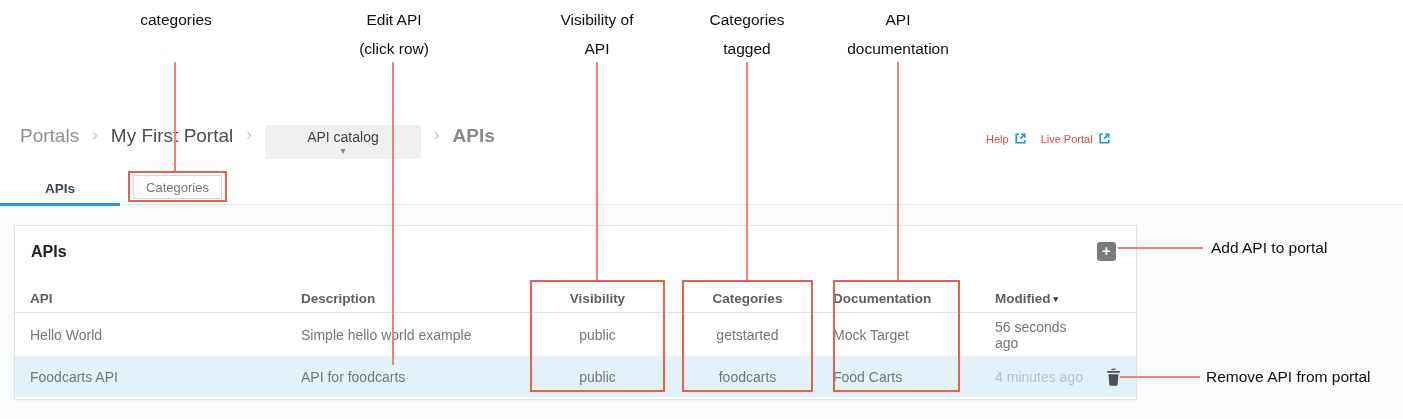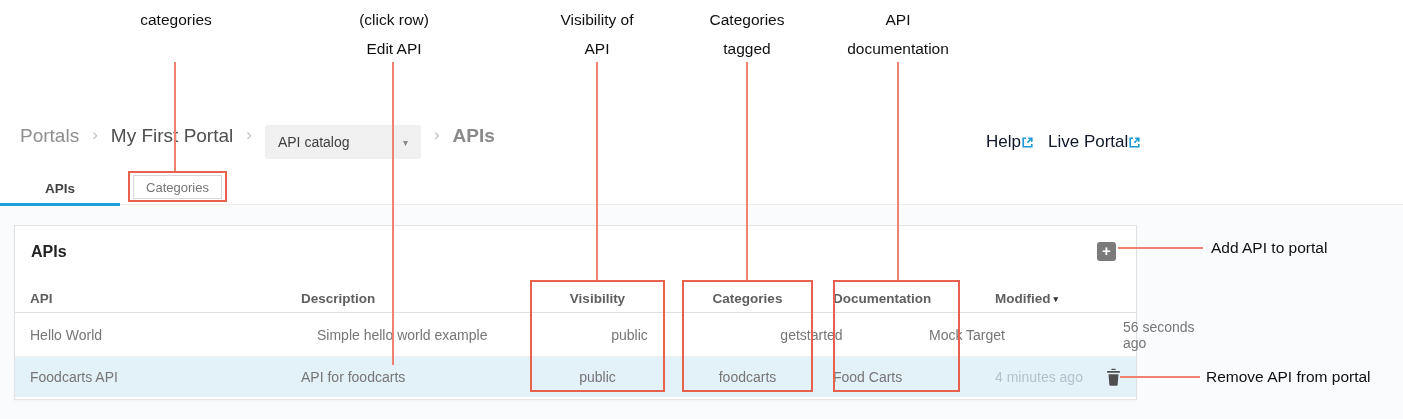--- a/index.html
+++ b/index.html
@@ -13,28 +13,28 @@
 
   
   .breadcrumb { position:absolute; left:20px; top:125px; height:36px; display:flex; gap:12px; z-index:2; }
   .crumb-root   { font-size:19px; color:#8f8f8f; }
   .crumb-portal { font-size:19px; color:#4f4f4f; }
   .crumb-current{ font-size:19px; color:#8a8a8a; font-weight:600; }
   .crumb-sep { font-size:17px; color:#c2c2c2; padding:0 1px; }
   .dropdown {
     height:34px; width:156px; background:#f0f0f1; border-radius:3px;
     display:flex; align-items:center; justify-content:space-between;
-    padding:4px 13px; cursor:pointer;
+    padding:4px 13px; cursor:pointer;flex-direction:column;
   }
   .dropdown-label { font-size:14px; color:#3f3f3f; }
   .dropdown-caret { font-size:10px; color:#8a8a8a; }
 
   
   .top-links { position:absolute; left:986px; top:132px; display:flex; align-items:center; gap:14px; z-index:2; }
-  .link { display:flex; align-items:center; color:#0f172a; font-size:17px; cursor:pointer; }
+  .link { display:flex; align-items:center; gap:5px; color:#ef4444; font-size:11px; cursor:pointer; }
   .ext-icon { width:13px; height:13px; display:inline-block; }
 
   
   .tabbar { position:absolute; left:0; top:172px; width:1403px; height:33px; background:#fff; border-bottom:1px solid #ebebeb; z-index:1; }
   .tab-apis { position:absolute; left:0; top:0; width:120px; height:33px; display:flex; align-items:center; justify-content:center;
               font-size:13.5px; font-weight:600; color:#424242; cursor:pointer; }
   .tab-underline { position:absolute; left:0; bottom:-1px; width:120px; height:3px; background:#1b9fdd; }
   .tab-categories { position:absolute; left:133px; top:3px; width:89px; height:24px; background:#fff;
               border:1px solid #d8d8d8; display:flex; align-items:center; justify-content:center;
               font-size:13px; color:#757575; cursor:pointer; }
@@ -43,21 +43,21 @@
   .card { position:absolute; left:14px; top:225px; width:1123px; height:175px; background:#fff;
           border:1px solid #e2e2e2; box-shadow:0 1px 2px rgba(0,0,0,0.04); z-index:1; }
   .card-header { position:relative; height:59px; }
   .card-title { position:absolute; left:16px; top:17px; font-size:16px; font-weight:700; color:#212121; }
   .add-btn { position:absolute; right:20px; top:16px; width:19px; height:19px; border-radius:3px; background:#7b7b7b;
              color:#fff; font-size:15px; font-weight:700; line-height:17px; text-align:center; cursor:pointer; }
 
   .trow { display:grid; grid-template-columns:271px 229px 135px 17px 131px 20px 127px 19px 111px 1fr;
           padding-left:15px; align-items:center; }
   .t-header { height:28px; border-bottom:1px solid #e0e0e0; font-size:13.5px; font-weight:700; color:#5f5f5f; }
-  .t-r1 { height:44px; border-bottom:1px solid #efefef; font-size:14px; color:#767676; cursor:pointer;gap:16px; }
+  .t-r1 { height:44px; border-bottom:1px solid #efefef; font-size:14px; color:#767676; cursor:pointer; }
   .t-r2 { height:40px; background:#e3f1f9; font-size:14px; color:#767676; cursor:pointer; }
   .c-center { text-align:center; }
   .c-mod { padding-left:16px; }
   .c-mod-faded { padding-left:16px; color:#b3c2cb; }
   .sort-caret { font-size:9px; color:#333; margin-left:3px; vertical-align:1px; }
   .trash-cell { display:flex; justify-content:center; align-items:center; cursor:pointer; }
 
   
   .ann { position:absolute; z-index:20; }
   .ann-label { font-size:15.5px; line-height:29px; color:#101010; text-align:center; width:200px; transform:translateX(-50%); top:5px; }
@@ -160,22 +160,22 @@
         <path fill="#4f4f4f" d="M5 0.6 h4 v1.4 h-4 z M1 2.8 h12 v1.7 h-12 z M2.3 5.9 h9.4 l-0.75 9.6 a1.35 1.35 0 0 1 -1.35 1.25 h-5.2 a1.35 1.35 0 0 1 -1.35 -1.25 z"></path>
       </svg>
     </div>
   </div>
 </div>
 
 <div class="ann ann-label" style="left:176px;">
   <div>categories</div>
 </div>
 <div class="ann ann-label" style="left:394px;">
+  <div>Edit API</div>
   <div>(click row)</div>
-  <div>Edit API</div>
 </div>
 <div class="ann ann-label" style="left:597px;">
   <div>Visibility of</div>
   <div>API</div>
 </div>
 <div class="ann ann-label" style="left:747px;">
   <div>Categories</div>
   <div>tagged</div>
 </div>
 <div class="ann ann-label" style="left:898px;">

